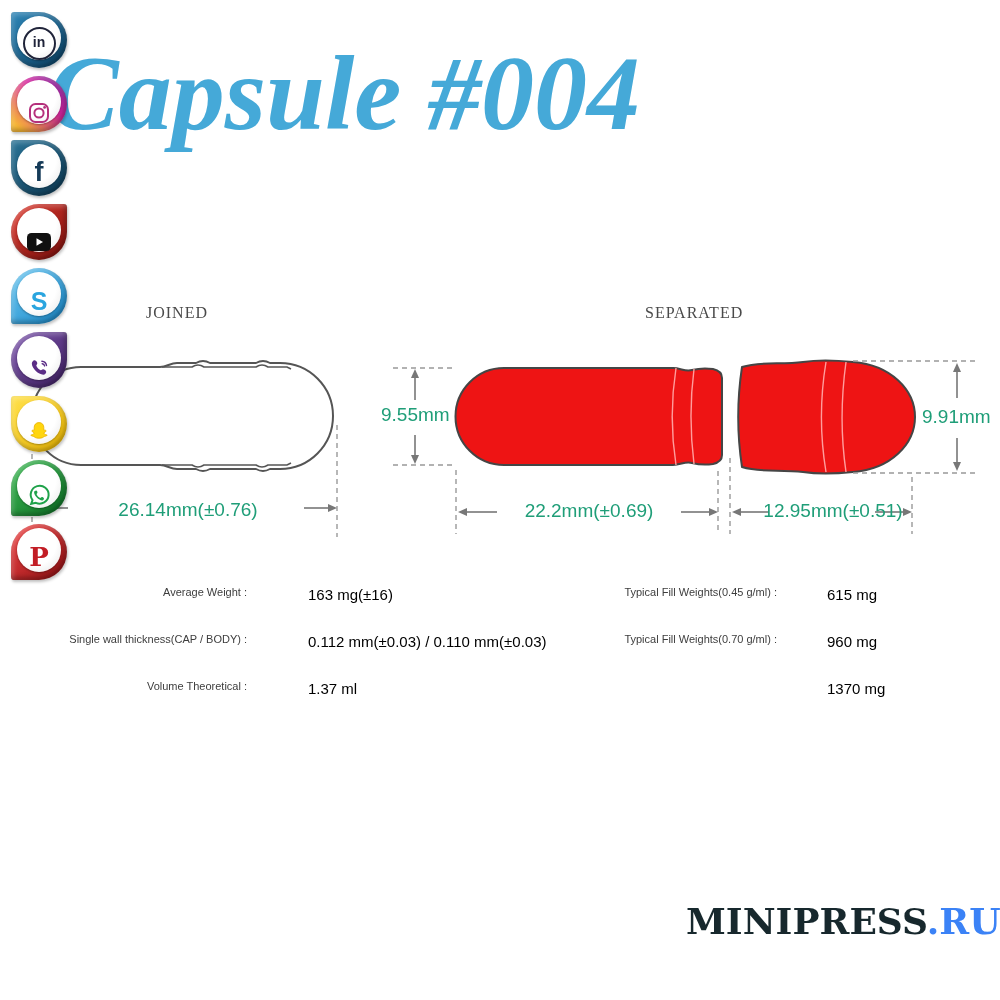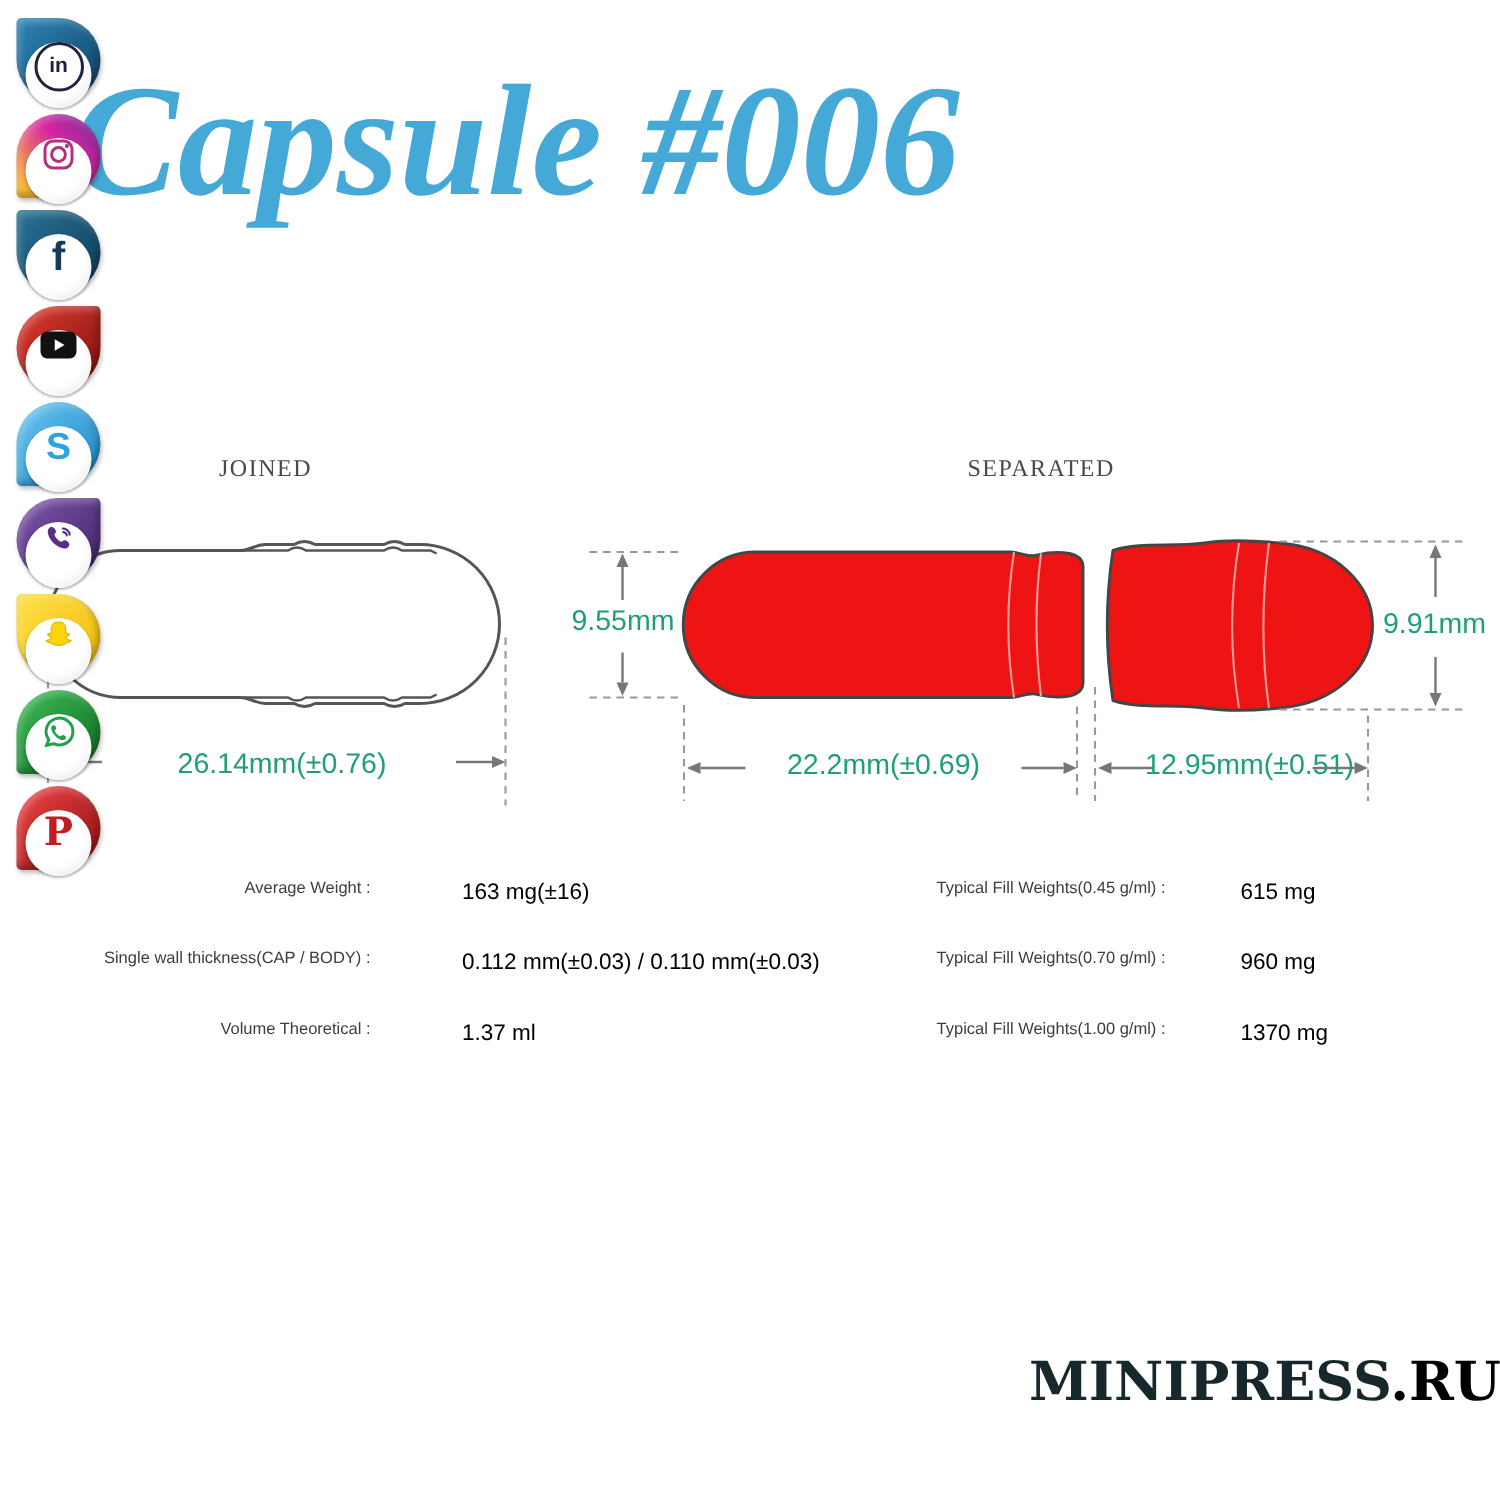--- a/index.html
+++ b/index.html
@@ -13,23 +13,23 @@
 
   
   .badge{position:absolute;left:11px;width:56px;height:56px;z-index:6;display:block;
          background:linear-gradient(135deg,var(--g1),var(--g2));
          box-shadow:inset -2px -3px 5px rgba(0,0,0,.28), inset 2px 3px 5px rgba(255,255,255,.25),
                     1px 2px 3px rgba(0,0,0,.25);}
   .tail-tl{border-radius:6% 50% 50% 50%;}
   .tail-tr{border-radius:50% 6% 50% 50%;}
   .tail-bl{border-radius:50% 50% 50% 6%;}
   .badge.ig{background:linear-gradient(to top right,#f7b733 10%,#d6249f 60%,#6a2f9e 100%);}
-  .badge-inner{position:absolute;left:6px;top:16px;width:44px;height:44px;border-radius:50%;
+  .badge-inner{position:absolute;left:6px;top:4px;width:44px;height:44px;border-radius:50%;
          background:radial-gradient(circle at 40% 35%,#ffffff 55%,#e4e4e4 100%);
-         display:flex;align-items:flex-start;justify-content:center;
+         display:flex;align-items:flex-end;justify-content:center;
          box-shadow:0 1px 2px rgba(0,0,0,.35);}
   .g-in{display:inline-block;width:29px;height:29px;border:2.5px solid #20243a;border-radius:50%;
         font-weight:bold;font-size:14px;line-height:26px;text-align:center;color:#20243a;}
   .g-f{font-weight:bold;font-size:27px;color:#153b58;font-family:"Liberation Sans",sans-serif;}
   .g-s{font-weight:bold;font-size:25px;color:#2aa5df;}
   .g-p{font-weight:bold;font-size:26px;color:#c21d25;font-family:"DejaVu Serif",serif;}
 
   
   .diag-label{position:absolute;z-index:2;font-size:16px;color:#4a4a4a;letter-spacing:1px;
               text-align:left;font-family:Liberation Serif, serif;}
@@ -37,28 +37,28 @@
   .diag-svg{position:absolute;z-index:1;}
 
   
   .spec-label{position:absolute;font-size:11px;color:#3d3d3d;text-align:right;white-space:nowrap;}
   .spec-value{position:absolute;font-size:15px;color:#000000;text-align:left;white-space:nowrap;}
 
   
   .logo{position:absolute;left:686px;top:900px;z-index:3;font-family:"DejaVu Serif",serif;
         font-weight:700;font-size:36px;white-space:nowrap;cursor:pointer;}
   .logo .nm{color:#17282d;}
-  .logo .tld{color:#000000;}
+  .logo .tld{color:#3b82f6;}
 </style>
 </head>
 <body>
 
 <div class="page">
 
-  <div class="title">Capsule #006</div>
+  <div class="title">Capsule #004</div>
 
   <a class="badge tail-tl" style="--g1:#2e86b8;--g2:#0b3f61;top:12px">
     <span class="badge-inner">
         <span class="g-in">in</span>
       </span>
   </a>
   <a class="badge tail-bl ig" style="top:76px">
     <span class="badge-inner">
       <svg width="22" height="22" viewBox="0 0 22 22">
         <rect x="2" y="2" width="18" height="18" rx="5.5" fill="none" stroke="#b5307c" stroke-width="2"></rect>
@@ -188,20 +188,19 @@
   <div class="spec-value" style="left:308px;top:586px">163 mg(±16)</div>
   <div class="spec-label" style="left:0;width:247px;top:633px">Single wall thickness(CAP / BODY) :</div>
   <div class="spec-value" style="left:308px;top:633px">0.112 mm(±0.03) / 0.110 mm(±0.03)</div>
   <div class="spec-label" style="left:0;width:247px;top:680px">Volume Theoretical :</div>
   <div class="spec-value" style="left:308px;top:680px">1.37 ml</div>
 
   <div class="spec-label" style="left:500px;width:277px;top:586px">Typical Fill Weights(0.45 g/ml) :</div>
   <div class="spec-value" style="left:827px;top:586px">615 mg</div>
   <div class="spec-label" style="left:500px;width:277px;top:633px">Typical Fill Weights(0.70 g/ml) :</div>
   <div class="spec-value" style="left:827px;top:633px">960 mg</div>
-  <div class="spec-label" style="left:500px;width:277px;top:680px">Typical Fill Weights(1.00 g/ml) :</div>
   <div class="spec-value" style="left:827px;top:680px">1370 mg</div>
 
   <div class="logo">
     <span class="nm">MINIPRESS</span><span class="tld">.RU</span>
   </div>
 
 </div>
 
 </body></html>

